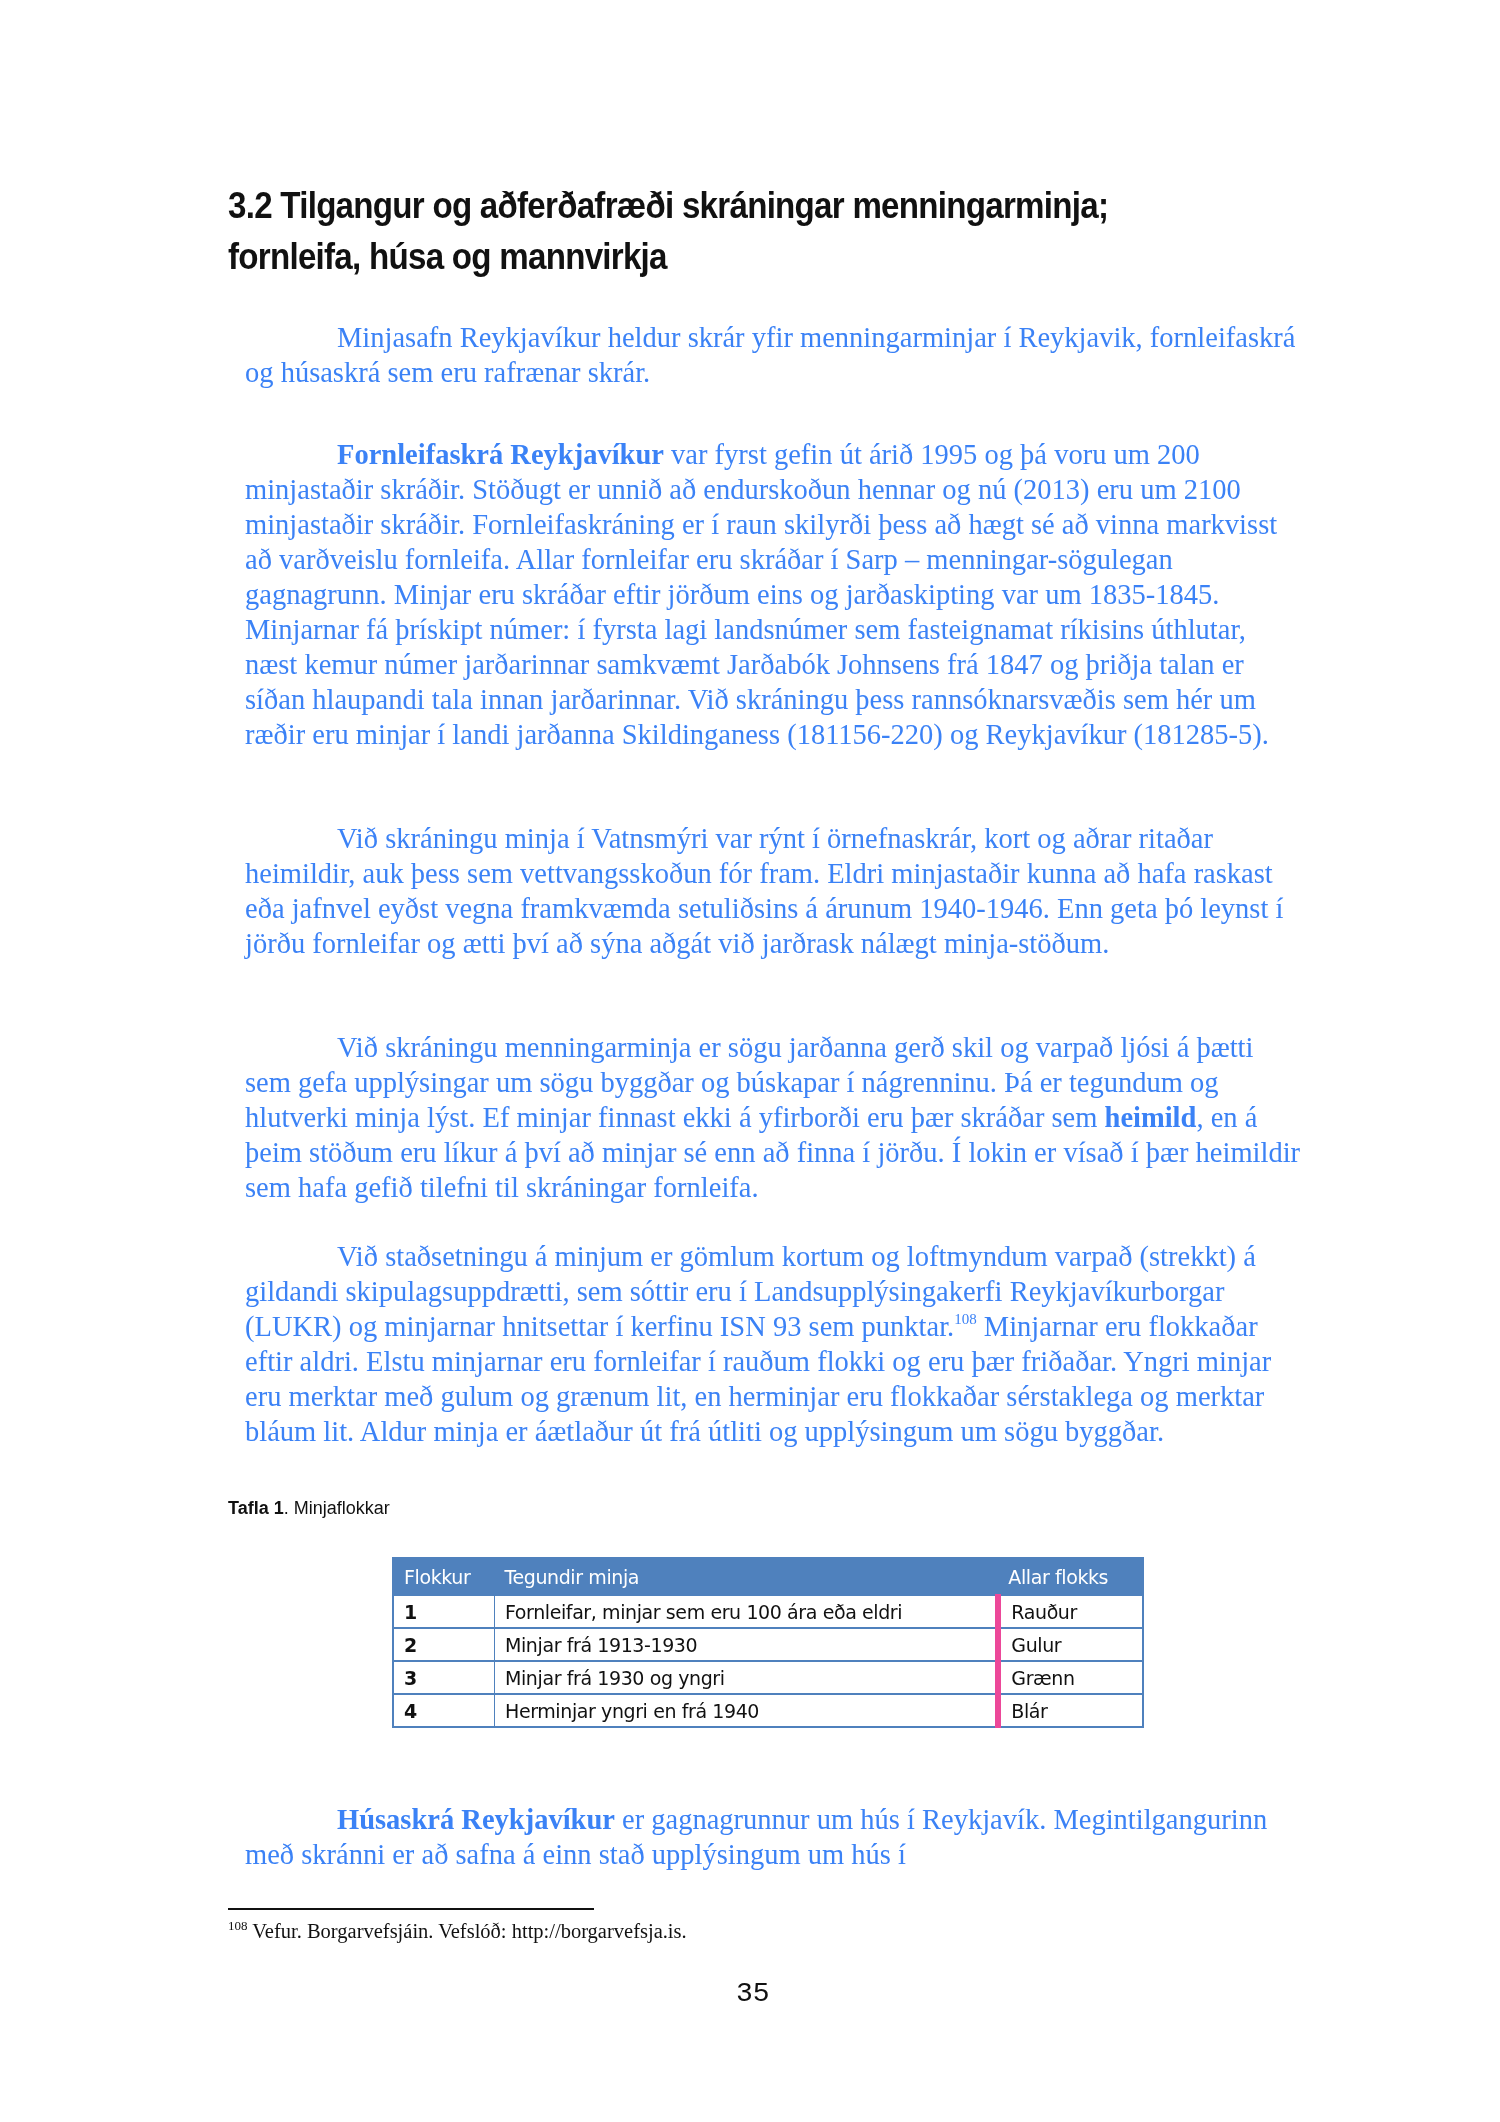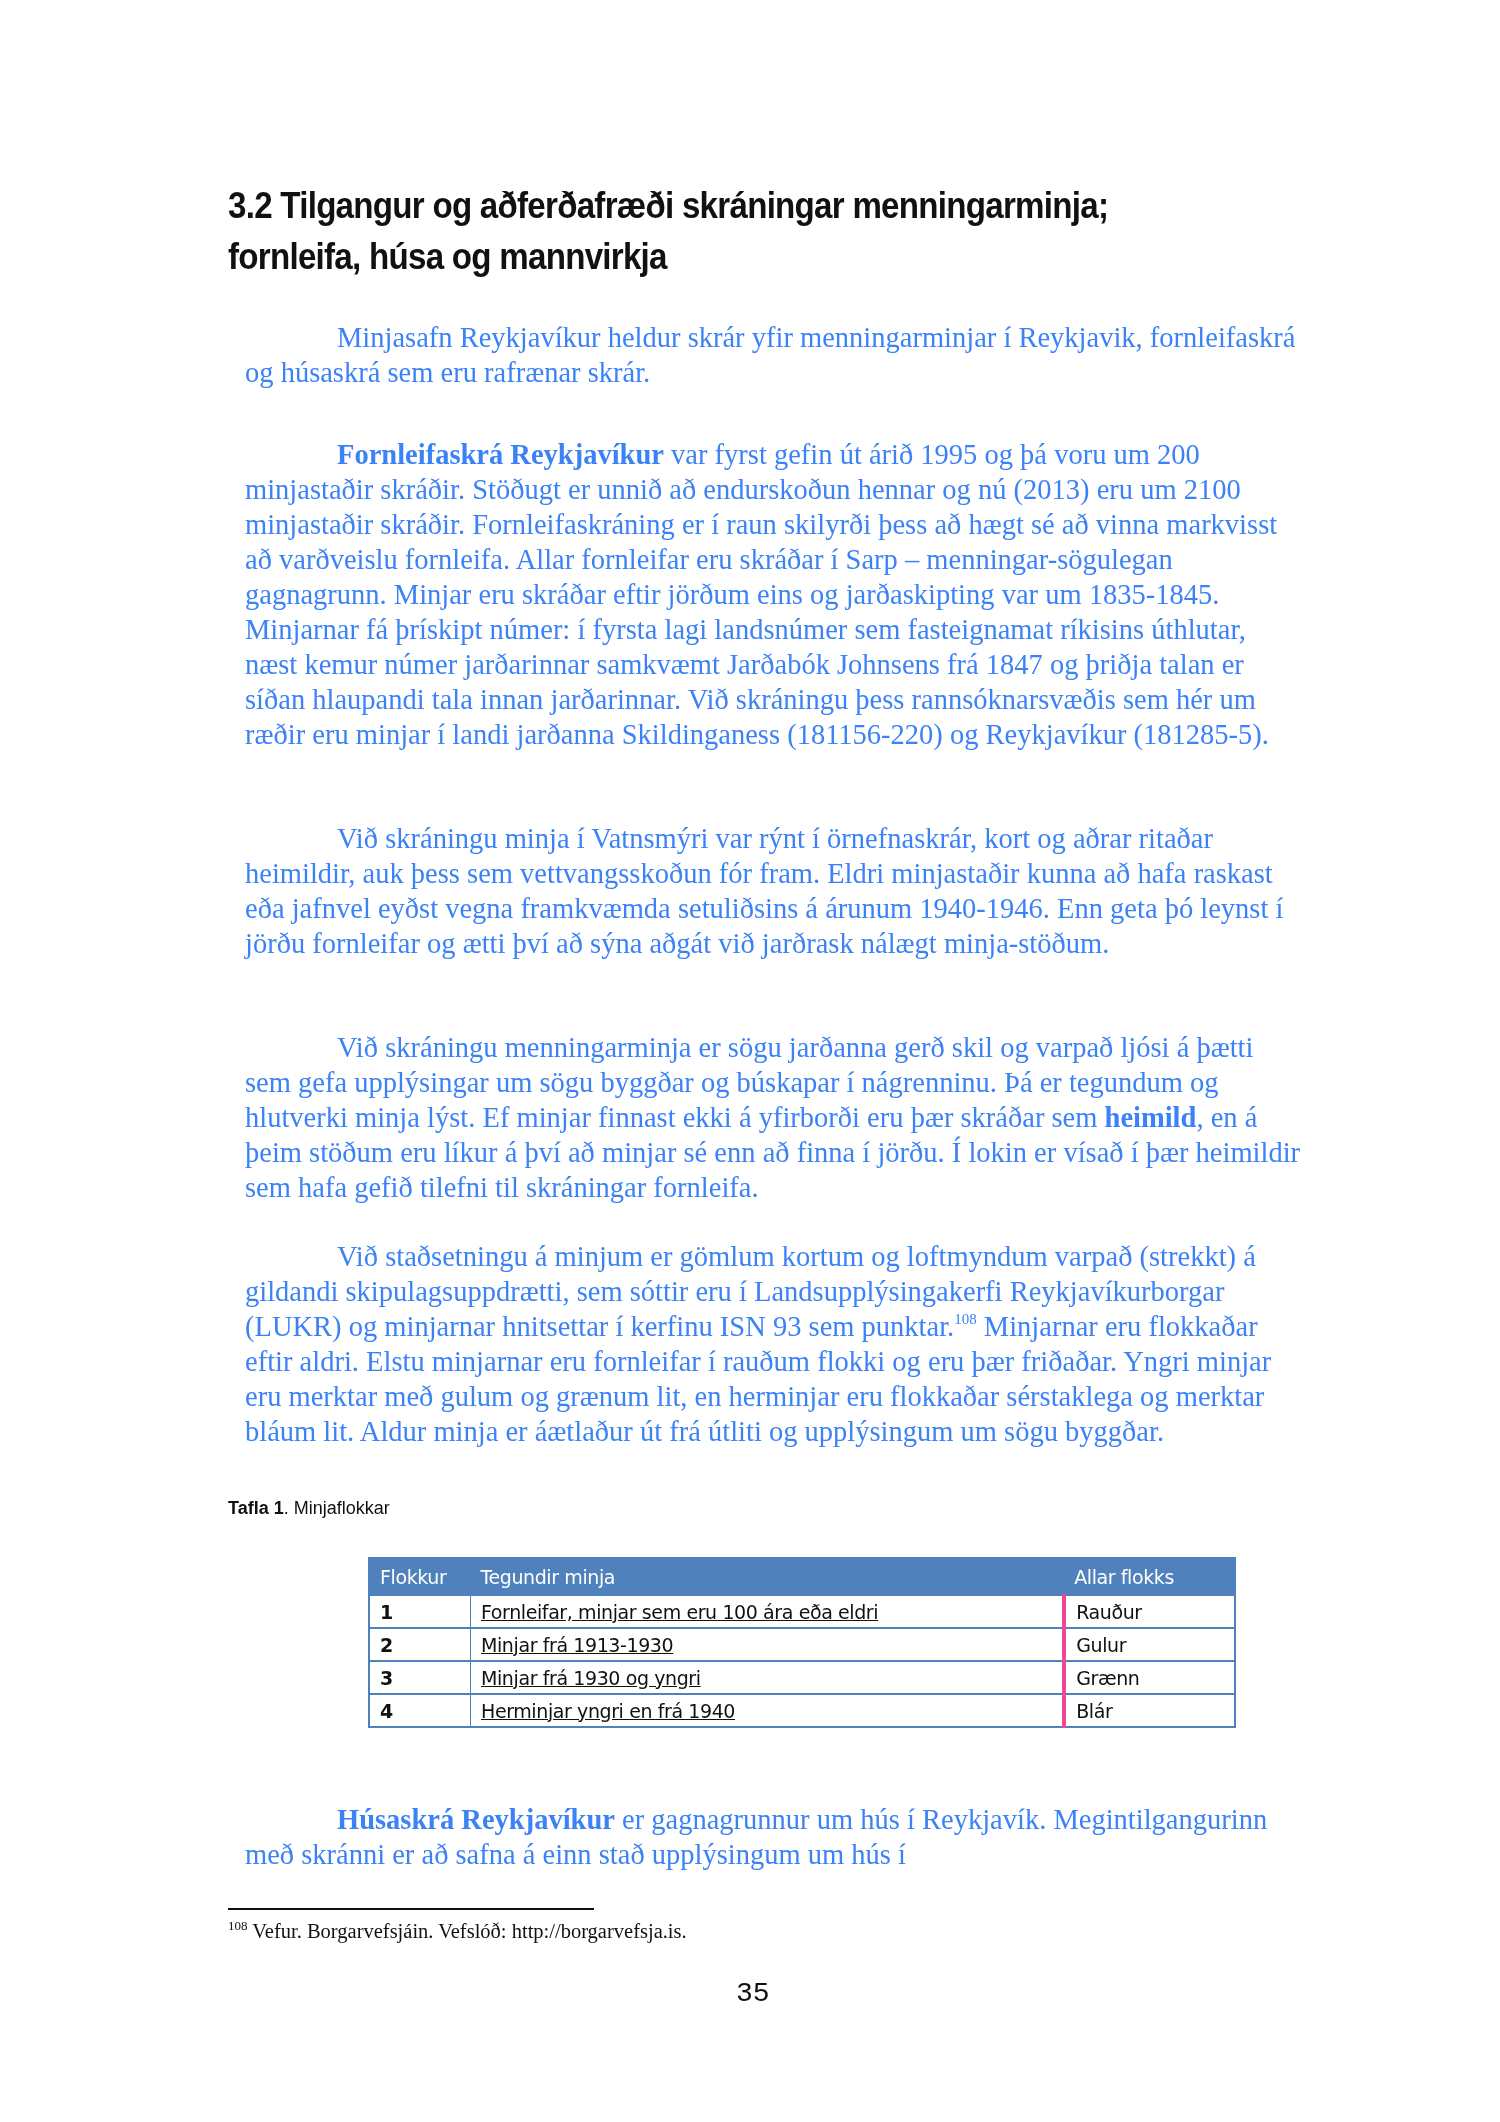--- a/index.html
+++ b/index.html
@@ -17,34 +17,34 @@
     }
     .para { position: absolute; left: 228px; width: 1060px; }
     .indent { display: inline-block; width: 92px; }
     .bold { font-weight: bold; }
     sup.fn { font-size: 15px; line-height: 0; vertical-align: 12px; }
     .caption {
       position: absolute; left: 228px; top: 1498px;
       font-family: Liberation Sans, sans-serif; font-size: 18px; color: #111;
     }
     table.minja {
-      position: absolute; left: 368px; top: 1557px; width: 868px;
+      position: absolute; left: 392px; top: 1557px; width: 752px;
       border-collapse: collapse; font-family: "DejaVu Sans", sans-serif; font-size: 19px;
       letter-spacing: -0.4px;
       border: 2px solid #4F81BD;
     }
     table.minja th {
       background: #4F81BD; color: #ffffff; font-weight: normal; text-align: left;
       padding: 4px 10px; height: 27px;
     }
     table.minja td {
       padding: 2px 10px; height: 27px; border-top: 2px solid #4F81BD; color: #111;
     }
     table.minja td.num { font-weight: bold; border-right: 1px solid #4F81BD; width: 80px; }
-    table.minja td.type { border-right: 4px solid #ec4899; text-decoration: underline; }
+    table.minja td.type { border-right: 6px solid #ec4899; }
     .fn-rule { position: absolute; left: 228px; top: 1908px; width: 366px; height: 0; border-top: 2px solid #111; }
     .footnote {
       position: absolute; left: 228px; top: 1920px;
       font-family: "Liberation Serif", serif; font-size: 20.5px; color: #111;
     }
     .footnote sup { font-size: 13px; vertical-align: 8px; line-height: 0; }
     .page-number {
       position: absolute; left: 736px; top: 1978px;
       font-family: Liberation Mono, monospace; font-size: 28px; color: #111;
     }

